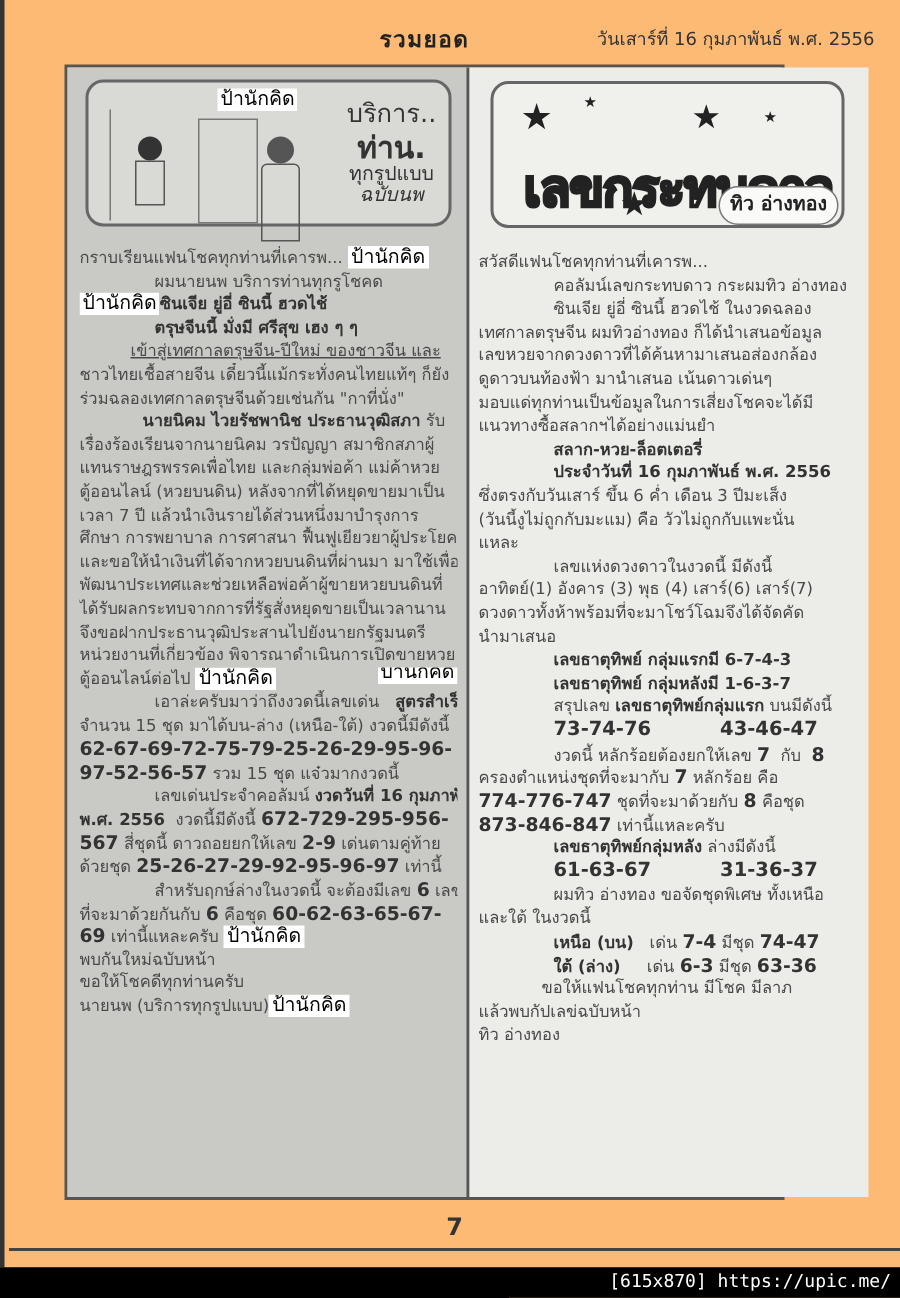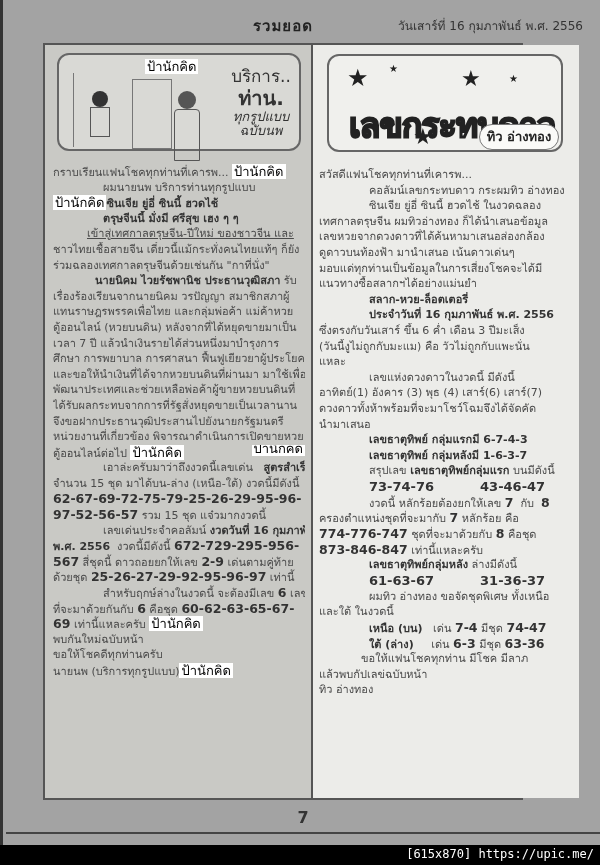--- a/index.html
+++ b/index.html
@@ -1,21 +1,21 @@
 <!DOCTYPE html>
 <html><head>
 <meta charset="utf-8">
 <style>
   * { box-sizing: border-box; margin: 0; padding: 0; }
   html, body { width: 600px; height: 865px; overflow: hidden; background: #000; }
   body { font-family: "DejaVu Sans", sans-serif; position: relative; }
 
   .page {
     position: absolute; left: 0; top: 0; width: 600px; height: 845px;
-    background: #a3a3a3;
+    background: #fdba74;
     border-left: 3px solid #333;
   }
   .masthead {
     position: absolute; top: 14px; left: 0; width: 600px; height: 20px;
   }
   .mast-logo {
     position: absolute; left: 250px; top: 0; font-weight: bold; font-size: 15px;
     letter-spacing: 1px; color: #222; font-family: "DejaVu Sans", sans-serif;
   }
   .mast-date {
@@ -53,21 +53,21 @@
   .cartoon-door { position:absolute; left: 58px; top: 6px; width: 40px; height: 70px; border:1px solid #777; }
   .cartoon-fig2 { position:absolute; left: 104px; top: 18px; width: 18px; height: 18px; background:#555; border-radius:50%; }
   .cartoon-fig2b { position:absolute; left: 100px; top: 36px; width: 26px; height: 52px; border:1px solid #555; border-radius: 4px 4px 0 0; }
 
   .banner-title-l {
     position: absolute; left: 160px; top: 12px; width: 84px; text-align: center;
     color: #333; line-height: 1.15;
   }
   .banner-title-l .l1 { font-size: 17px; }
   .banner-title-l .l2 { font-size: 20px; font-weight: bold; }
-  .banner-title-l .l3 { font-size: 13px; font-style: italic; }
+  .banner-title-l .l3 { font-size: 13px; }
   .banner-title-l .l4 { font-size: 13px; font-style: italic; }
 
   .banner-title-r {
     position: absolute; left: 20px; top: 22px; font-size: 34px; font-weight: bold;
     color: #fff; -webkit-text-stroke: 2px #222; letter-spacing: -1px;
     font-family: "DejaVu Sans", sans-serif;
     margin-top: 20px;
   }
   .banner-sub-r {
     position: absolute; left: 150px; top: 68px; width: 80px; height: 26px;
@@ -137,21 +137,21 @@
         <div class="banner-title-l">
           <div class="l1">บริการ..</div>
           <div class="l2">ท่าน.</div>
           <div class="l3">ทุกรูปแบบ</div>
           <div class="l4">ฉบับนพ</div>
         </div>
       </div>
 
       <div class="text-block">
         <div class="ln"><span>กราบเรียนแฟนโชคทุกท่านที่เคารพ...</span> <span class="watermark">ป้านักคิด</span></div>
-        <div class="ln ind2">ผมนายนพ บริการท่านทุกรูปแบบ</div>
+        <div class="ln ind2">ผมนายนพ บริการท่านทุกรูโชคด</div>
         <div class="ln"><span class="watermark">ป้านักคิด</span><span class="b">ซินเจีย ยู่อี่ ซินนี้ ฮวดไช้</span></div>
         <div class="ln ind2 b">ตรุษจีนนี้ มั่งมี ศรีสุข เฮง ๆ ๆ</div>
         <div class="ln ind1">เข้าสู่เทศกาลตรุษจีน-ปีใหม่ ของชาวจีน และ</div>
         <div class="ln">ชาวไทยเชื้อสายจีน เดี๋ยวนี้แม้กระทั่งคนไทยแท้ๆ ก็ยัง</div>
         <div class="ln">ร่วมฉลองเทศกาลตรุษจีนด้วยเช่นกัน "กาที่นั่ง"</div>
         <div class="ln ind3"><span class="b">นายนิคม ไวยรัชพานิช ประธานวุฒิสภา</span> <span>รับ</span></div>
         <div class="ln">เรื่องร้องเรียนจากนายนิคม วรปัญญา สมาชิกสภาผู้</div>
         <div class="ln">แทนราษฎรพรรคเพื่อไทย และกลุ่มพ่อค้า แม่ค้าหวย</div>
         <div class="ln">ตู้ออนไลน์ (หวยบนดิน) หลังจากที่ได้หยุดขายมาเป็น</div>
         <div class="ln">เวลา 7 ปี แล้วนำเงินรายได้ส่วนหนึ่งมาบำรุงการ</div>

